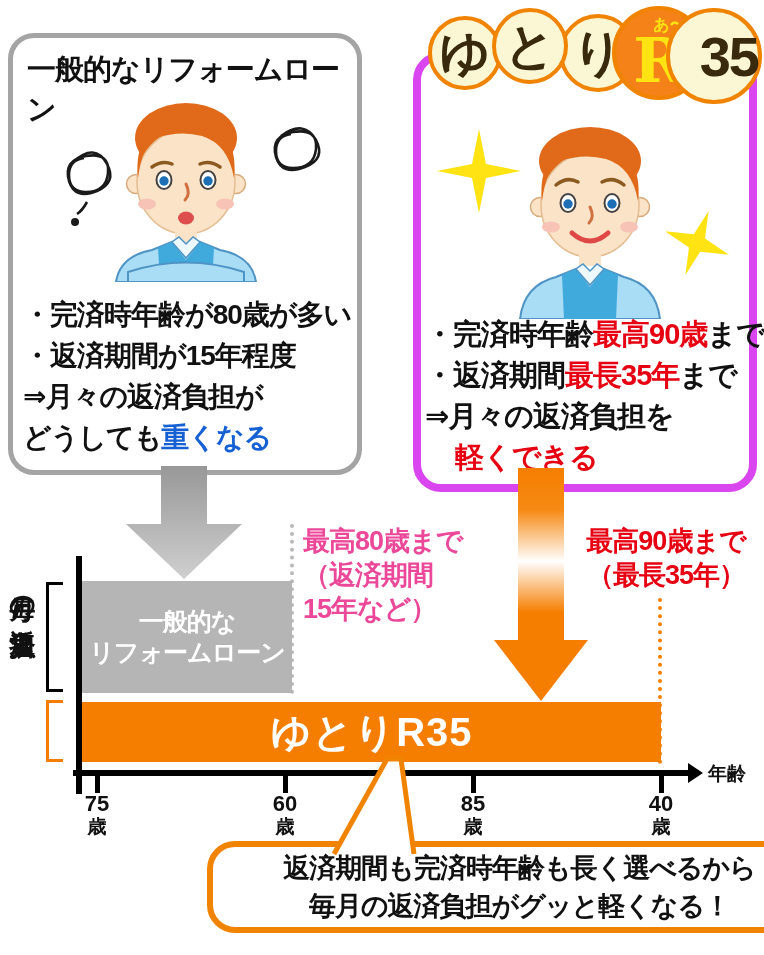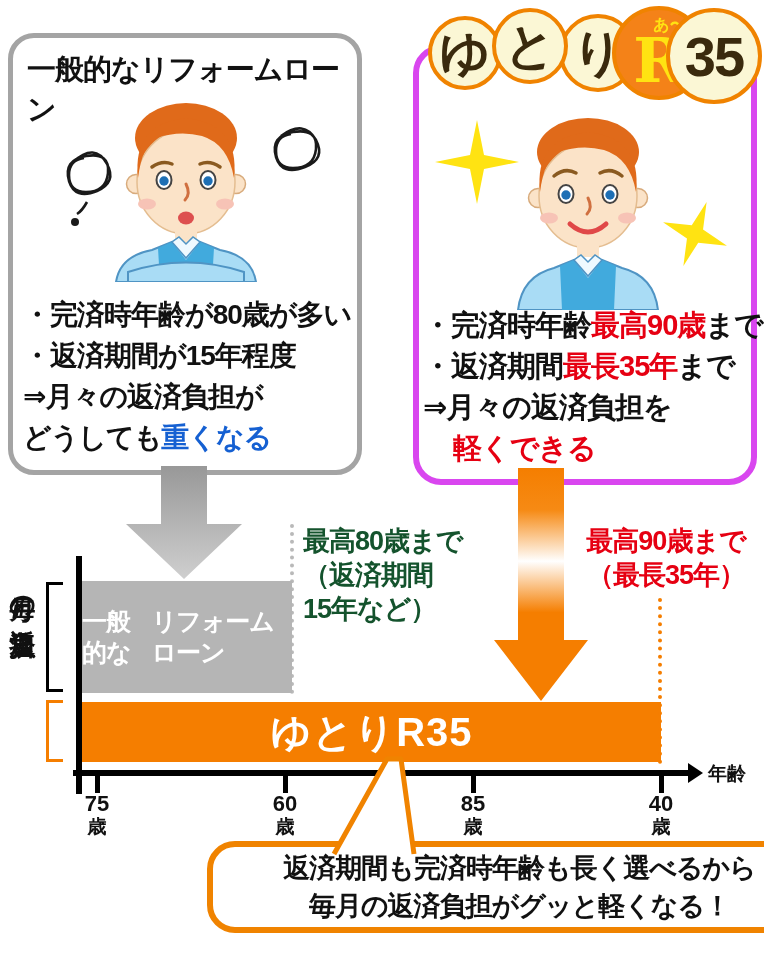--- a/index.html
+++ b/index.html
@@ -1,65 +1,65 @@
 <!DOCTYPE html>
 <html><head>
 <meta charset="utf-8">
 <style>
   html,body{margin:0;padding:0;background:#fff;}
   #stage{position:relative;width:764px;height:955px;background:#fff;overflow:hidden;
          font-family:"Liberation Sans","DejaVu Sans",sans-serif;color:#1a1a1a;}
   
   .panel{position:absolute;background:#fff;box-sizing:border-box;z-index:1;}
   .panel-gray{left:8px;top:33px;width:354px;height:442px;border:5px solid #a4a4a4;border-radius:26px;}
-  .panel-orange{left:413px;top:45px;width:344px;height:440px;border:6px solid #d946ef;border-radius:28px;}
+  .panel-orange{left:413px;top:52px;width:344px;height:440px;border:8px solid #d946ef;border-radius:28px;}
   .panel-title{position:absolute;left:14px;top:12px;font-size:29px;font-weight:800;letter-spacing:-1px;color:#111;}
   .panel-text{position:absolute;left:10px;top:256px;font-size:28px;font-weight:800;line-height:41px;letter-spacing:-1px;color:#111;white-space:nowrap;}
   .panel-orange .panel-text{left:4px;top:254px;font-size:29px;}
   .tline{height:41px;}
   .tline.indent{padding-left:30px;}
   .c-blue{color:#1560d2;}
   .c-red{color:#e60012;}
   
   .logo{position:absolute;left:418px;top:2px;width:346px;height:102px;z-index:3;}
   .lcircle{position:absolute;border-radius:50%;box-sizing:border-box;display:flex;align-items:center;justify-content:center;}
   .cream{background:#fbf7d5;border:4px solid #f08300;}
   .corange{background:#f48218;border:4px solid #f08300;}
   .lchar{font-size:50px;font-weight:800;color:#3a2a0d;}
   .c1{left:10px;top:14px;width:74px;height:74px;}
   .c2{left:74px;top:6px;width:76px;height:76px;}
   .c3{left:141px;top:12px;width:78px;height:78px;}
   .cR{left:194px;top:4px;width:94px;height:94px;z-index:2;}
-  .c35{left:248px;top:6px;width:96px;height:96px;z-index:3;}
+  .c35{left:248px;top:6px;width:96px;height:96px;z-index:3;justify-content:flex-end;}
   .rletter{font-family:"DejaVu Serif","Liberation Serif",serif;font-size:62px;font-weight:800;color:#ffe312;line-height:1;margin-top:16px;}
   .ruby{position:absolute;top:5px;left:0;width:100%;text-align:right;font-size:16px;font-weight:800;color:#ffe312;}
   .n35{font-size:56px;font-weight:800;color:#3a2a0d;letter-spacing:-2px;}
   
   .arrow-svg{position:absolute;z-index:2;}
   
   .ylabel{position:absolute;left:6px;top:576px;height:208px;writing-mode:vertical-rl;text-orientation:upright;
           font-size:26px;font-weight:800;color:#111;display:flex;align-items:center;letter-spacing:1px;}
   .bracket{position:absolute;box-sizing:border-box;border:3px solid #000;border-right:none;width:17px;}
   .bracket-black{left:46px;top:582px;height:110px;border-color:#000;}
   .bracket-orange{left:46px;top:700px;height:62px;border-color:#f57e00;}
   .yaxis{position:absolute;left:76px;top:556px;width:6px;height:238px;background:#000;}
   .xaxis{position:absolute;left:73px;top:770px;width:616px;height:6px;background:#000;}
   .xarrowhead{position:absolute;left:688px;top:763px;width:0;height:0;
               border-left:15px solid #000;border-top:10px solid transparent;border-bottom:10px solid transparent;}
   .age-label{position:absolute;left:708px;top:761px;font-size:19px;font-weight:800;color:#111;}
   .tick{position:absolute;top:776px;width:5px;height:17px;background:#000;}
   .ticklabel{position:absolute;top:792px;width:60px;text-align:center;font-weight:800;color:#111;font-size:22px;line-height:23px;}
   .ticklabel .unit{font-size:19px;}
-  .bar{position:absolute;display:flex;flex-direction:row;align-items:center;justify-content:center;color:#fff;font-weight:800;}
+  .bar{position:absolute;display:flex;flex-direction:column;align-items:center;justify-content:center;color:#fff;font-weight:800;}
   .bar-gray{left:82px;top:581px;width:210px;height:112px;background:#b5b5b5;font-size:25px;line-height:31px;letter-spacing:-1px;}
   .bar-orange{left:82px;top:702px;width:579px;height:60px;background:#f57e00;font-size:40px;letter-spacing:1px;}
   .dotted-gray{position:absolute;left:290px;top:524px;height:170px;width:0;border-left:4px dotted #b9b9b9;}
   .dotted-orange{position:absolute;left:658px;top:598px;height:166px;width:0;border-left:4px dotted #f57e00;z-index:2;}
   .annot{position:absolute;font-weight:800;font-size:27px;line-height:34px;letter-spacing:-1px;white-space:nowrap;}
-  .annot-gray{left:303px;top:524px;color:#14532d;}
+  .annot-gray{left:303px;top:524px;color:#ec4899;}
   .annot-red{left:566px;top:524px;width:200px;text-align:center;color:#e60012;}
   
   .callout{position:absolute;left:207px;top:841px;width:625px;height:92px;background:#fff;border:6px solid #f08300;
            border-radius:28px;box-sizing:border-box;z-index:4;display:flex;flex-direction:column;align-items:center;justify-content:center;}
   .callout div{font-size:27px;font-weight:800;line-height:38px;color:#111;letter-spacing:-1px;white-space:nowrap;}
   .tail-svg{position:absolute;left:325px;top:752px;z-index:5;}
   .man-svg{position:absolute;}
 </style>
 </head>
 <body>

